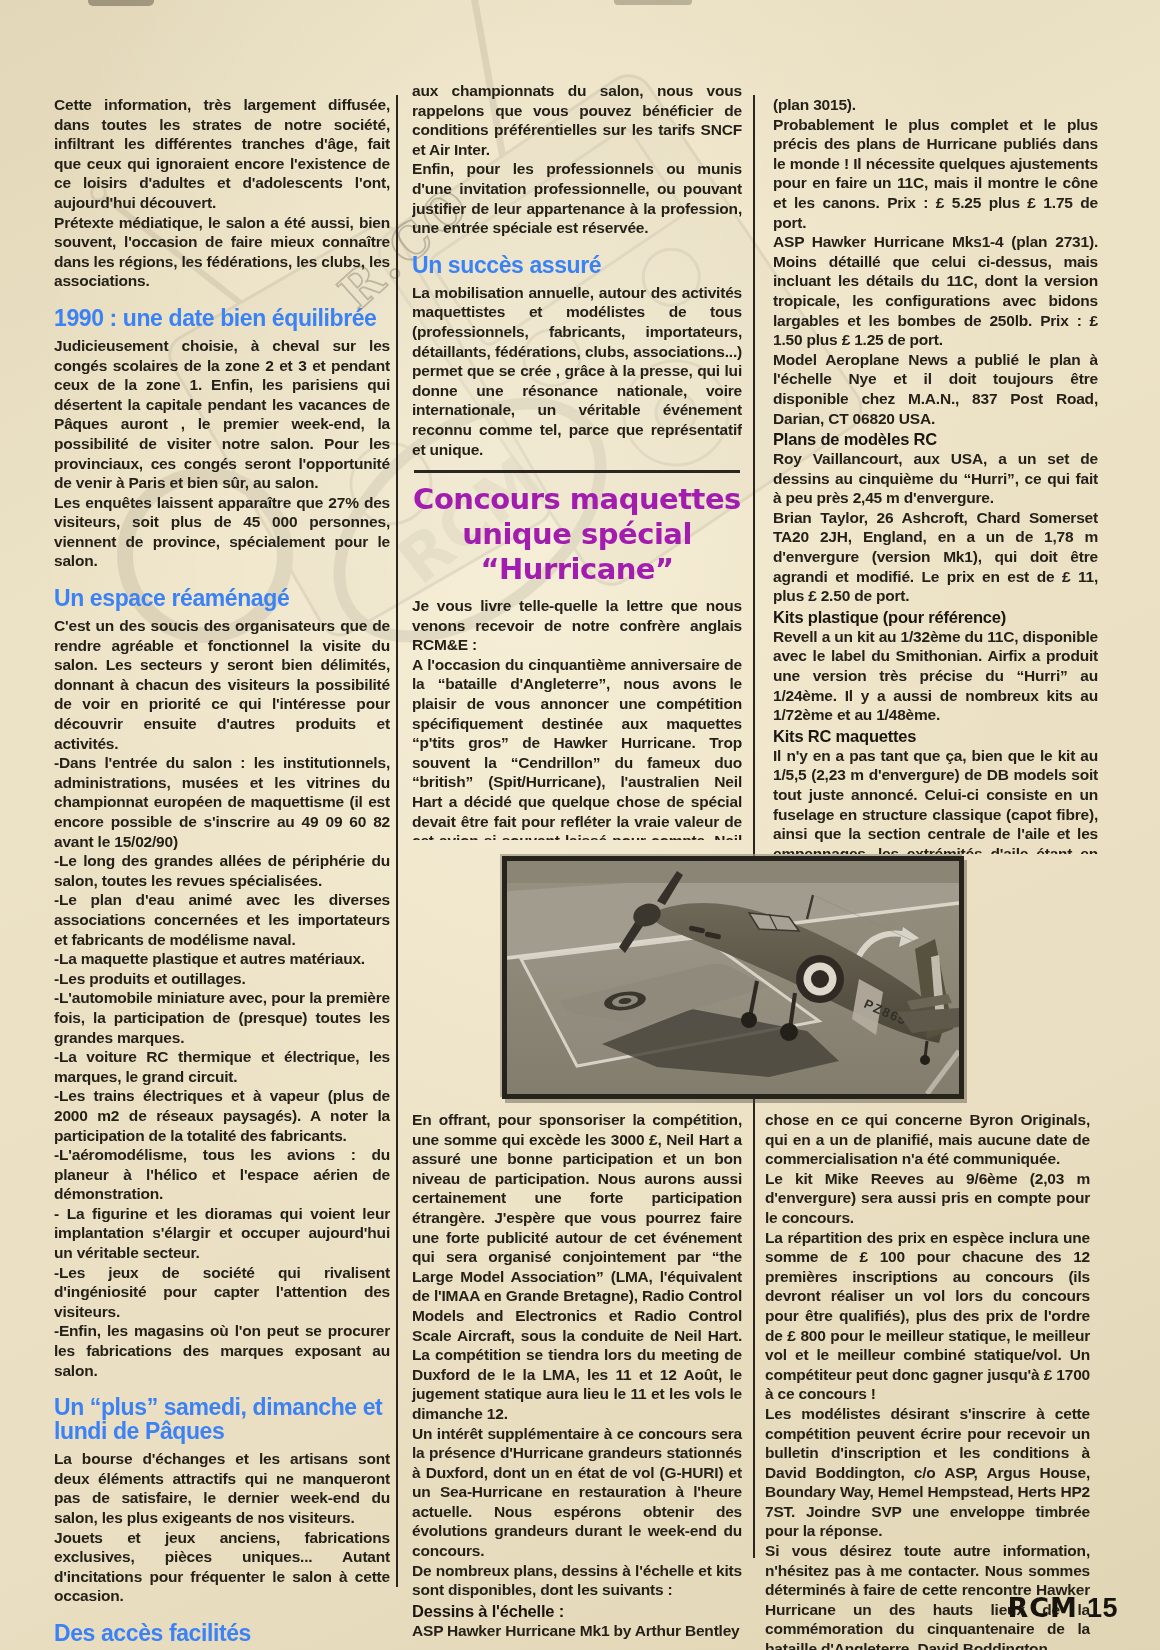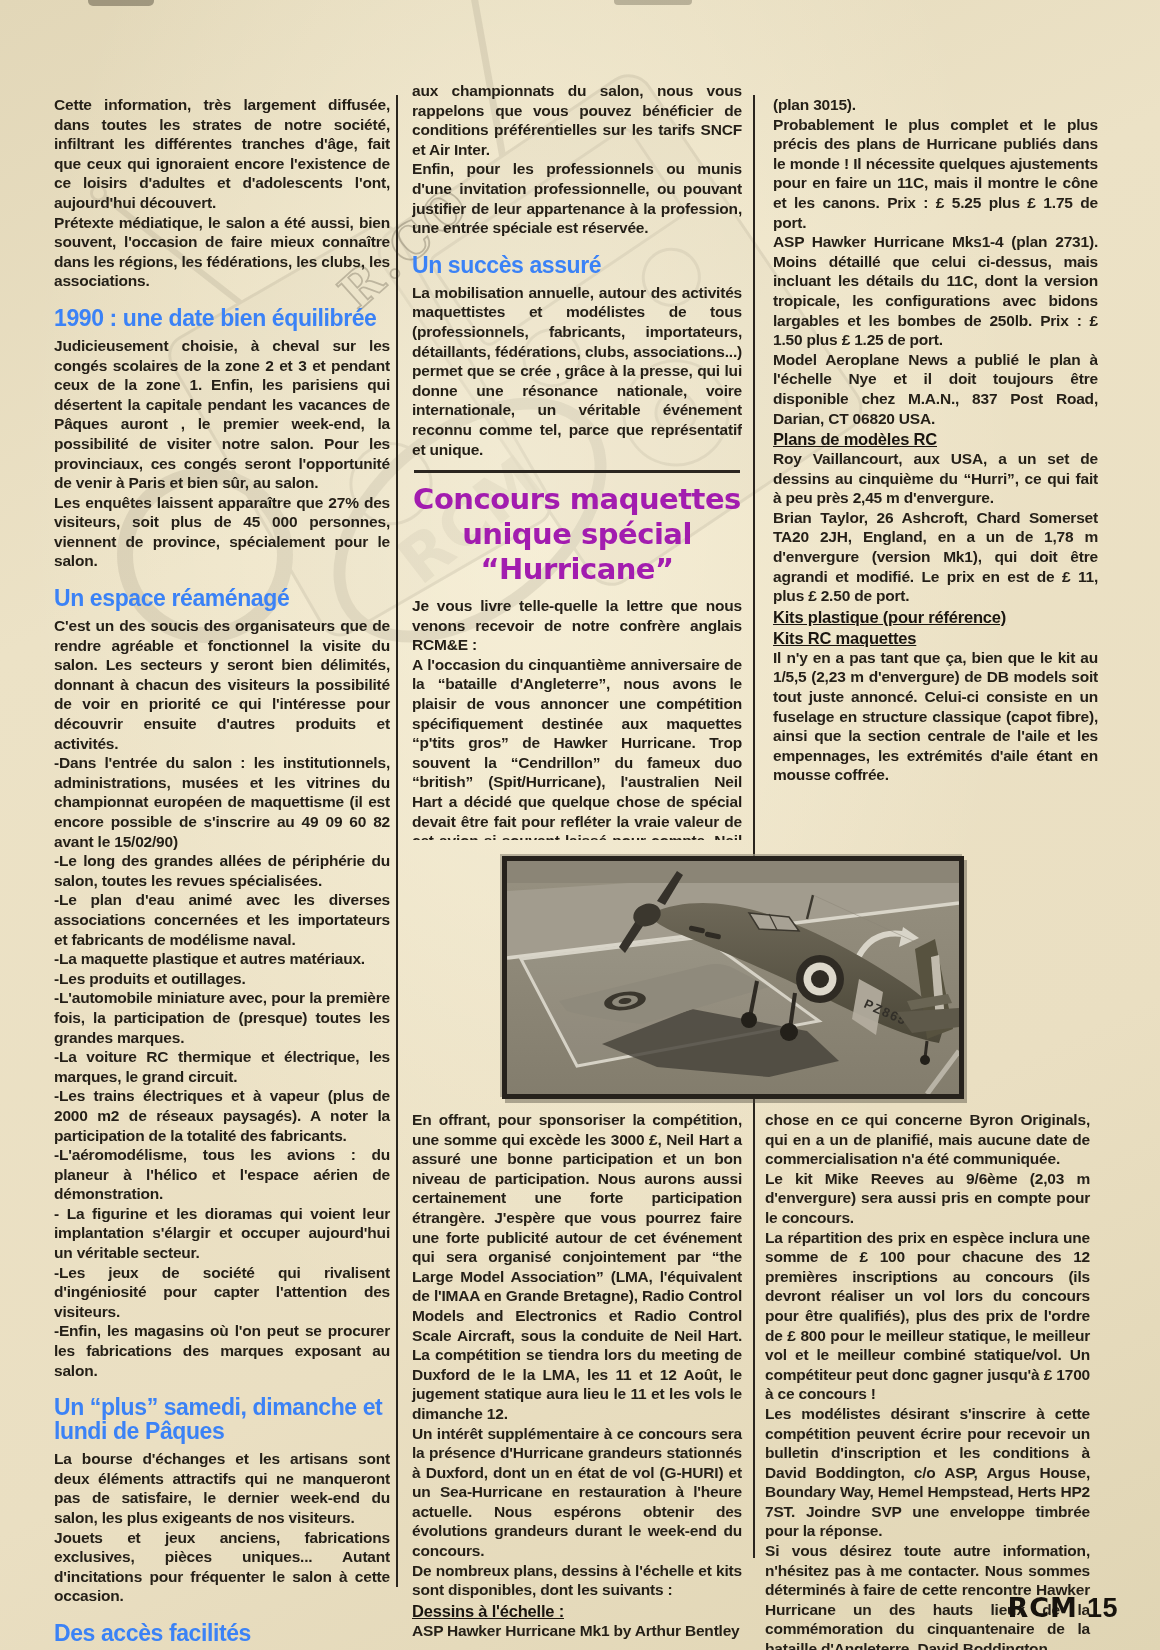--- a/index.html
+++ b/index.html
@@ -16,21 +16,21 @@
     position:absolute;z-index:2;
     font-size:15.5px;line-height:19.6px;font-weight:bold;
     letter-spacing:-0.2px;text-align:justify;color:#241f17;
   }
   .col p{margin:0;}
   .col h2{ 
     font-size:23px;line-height:24px;margin:15px 0 6px;
     letter-spacing:-0.4px;color:#3b82f6;text-align:left;
   }
   .col h3{ 
-    font-size:16.5px;line-height:20px;margin:1px 0 0;color:#1a150f;text-align:left;text-decoration:underline;
+    font-size:16.5px;line-height:20px;margin:1px 0 0;color:#1a150f;text-align:left;
   }
   .rule{border-top:3px solid #2b2620;margin:11px 2px 9px;}
   .display{
     font-family:"DejaVu Sans","Liberation Sans",sans-serif;
     font-weight:bold;font-size:29px;line-height:35px;text-align:center;
     color:#a21caf;margin:9px 0 9px;letter-spacing:-0.5px;
   }
   .vrule{position:absolute;width:2px;background:#2a251e;top:95px;z-index:2;}
   #vrule-a{left:396px;height:1492px;}
   #vrule-b{left:753px;height:1463px;}
@@ -140,20 +140,21 @@
 
 <div class="col" style="left:773px;top:95px;width:325px;height:759px;overflow:hidden;">
     <p>(plan 3015).</p>
     <p>Probablement le plus complet et le plus précis des plans de Hurricane publiés dans le monde ! Il nécessite quelques ajustements pour en faire un 11C, mais il montre le cône et les canons. Prix : £ 5.25 plus £ 1.75 de port.</p>
     <p>ASP Hawker Hurricane Mks1-4 (plan 2731). Moins détaillé que celui ci-dessus, mais incluant les détails du 11C, dont la version tropicale, les configurations avec bidons largables et les bombes de 250lb. Prix : £ 1.50 plus £ 1.25 de port.</p>
     <p>Model Aeroplane News a publié le plan à l'échelle Nye et il doit toujours être disponible chez M.A.N., 837 Post Road, Darian, CT 06820 USA.</p>
     <h3>Plans de modèles RC</h3>
     <p>Roy Vaillancourt, aux USA, a un set de dessins au cinquième du “Hurri”, ce qui fait à peu près 2,45 m d'envergure.</p>
     <p>Brian Taylor, 26 Ashcroft, Chard Somerset TA20 2JH, England, en a un de 1,78 m d'envergure (version Mk1), qui doit être agrandi et modifié. Le prix en est de £ 11, plus £ 2.50 de port.</p>
     <h3>Kits plastique (pour référence)</h3>
+    <p>Revell a un kit au 1/32ème du 11C, disponible avec le label du Smithonian. Airfix a produit une version très précise du “Hurri” au 1/24ème. Il y a aussi de nombreux kits au 1/72ème et au 1/48ème.</p>
     <h3>Kits RC maquettes</h3>
     <p>Il n'y en a pas tant que ça, bien que le kit au 1/5,5 (2,23 m d'envergure) de DB models soit tout juste annoncé. Celui-ci consiste en un fuselage en structure classique (capot fibre), ainsi que la section centrale de l'aile et les empennages, les extrémités d'aile étant en mousse coffrée.</p>
   </div>
 
 <div class="col" style="left:765px;top:1110px;width:325px;">
     <p>chose en ce qui concerne Byron Originals, qui en a un de planifié, mais aucune date de commercialisation n'a été communiquée.</p>
     <p>Le kit Mike Reeves au 9/6ème (2,03 m d'envergure) sera aussi pris en compte pour le concours.</p>
     <p>La répartition des prix en espèce inclura une somme de £ 100 pour chacune des 12 premières inscriptions au concours (ils devront réaliser un vol lors du concours pour être qualifiés), plus des prix de l'ordre de £ 800 pour le meilleur statique, le meilleur vol et le meilleur combiné statique/vol. Un compétiteur peut donc gagner jusqu'à £ 1700 à ce concours !</p>
     <p>Les modélistes désirant s'inscrire à cette compétition peuvent écrire pour recevoir un bulletin d'inscription et les conditions à David Boddington, c/o ASP, Argus House, Boundary Way, Hemel Hempstead, Herts HP2 7ST. Joindre SVP une enveloppe timbrée pour la réponse.</p>
     <p>Si vous désirez toute autre information, n'hésitez pas à me contacter. Nous sommes déterminés à faire de cette rencontre Hawker Hurricane un des hauts lieux de la commémoration du cinquantenaire de la bataille d'Angleterre. David Boddington.</p>

